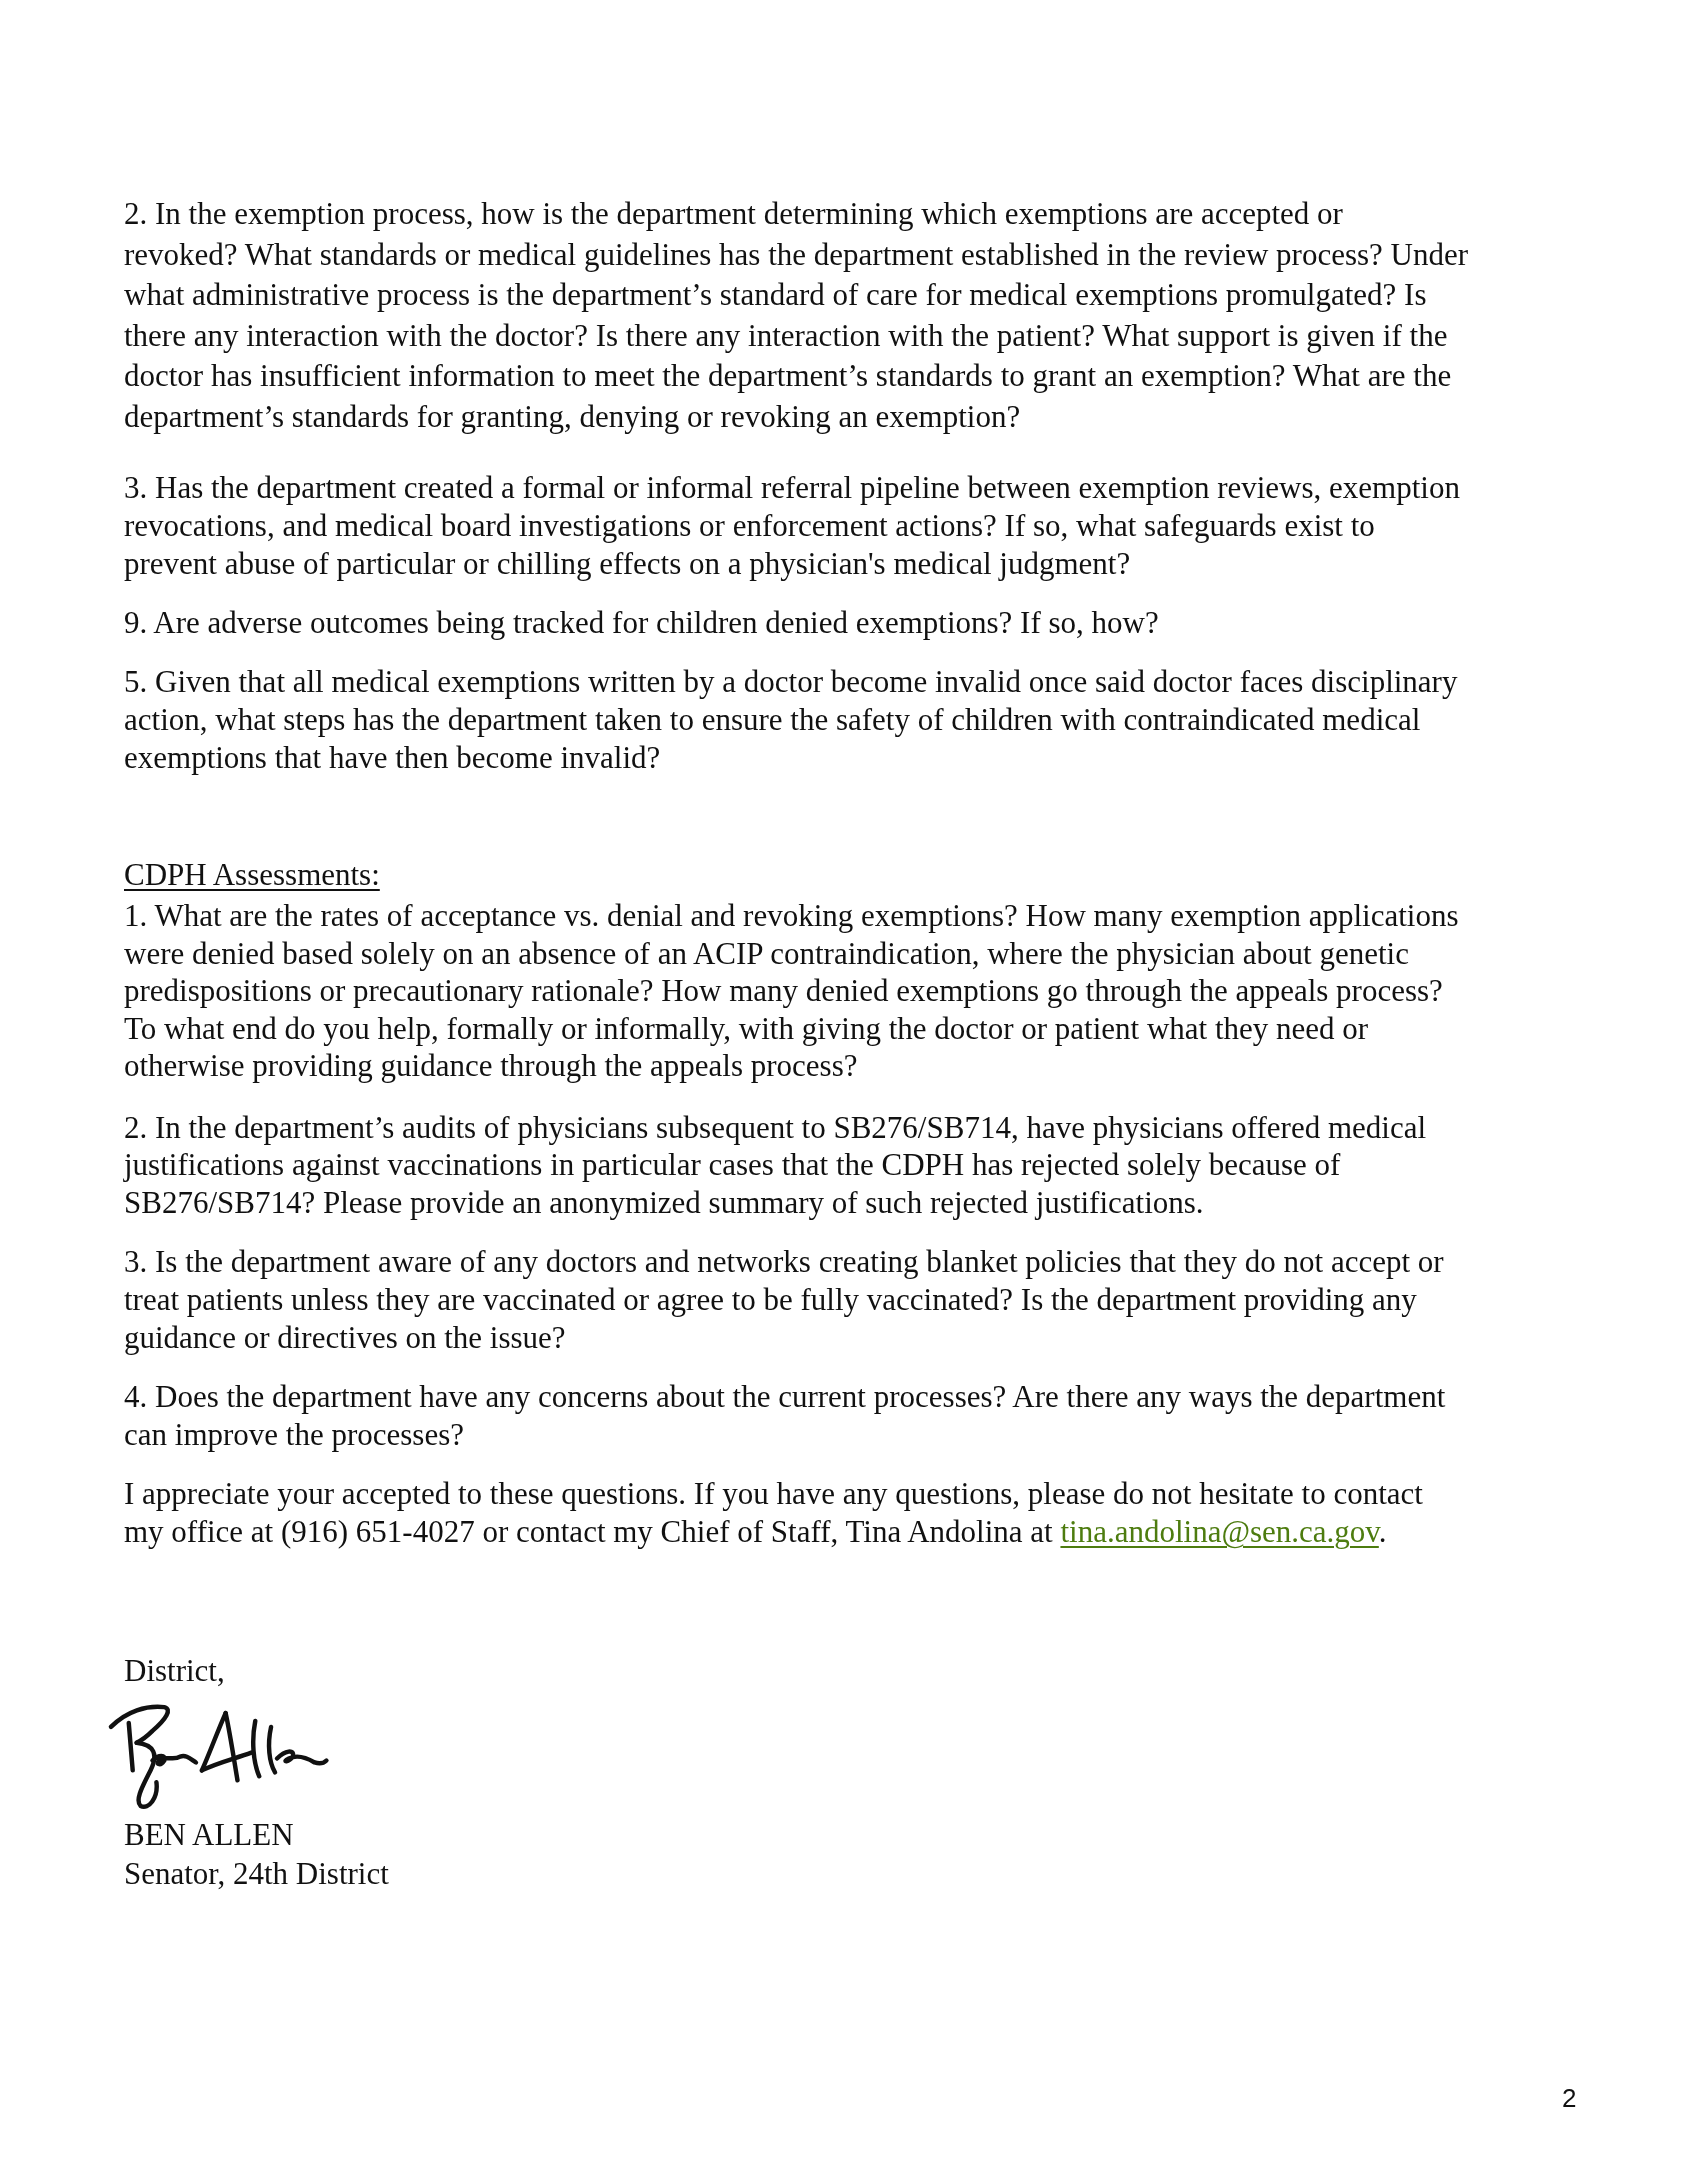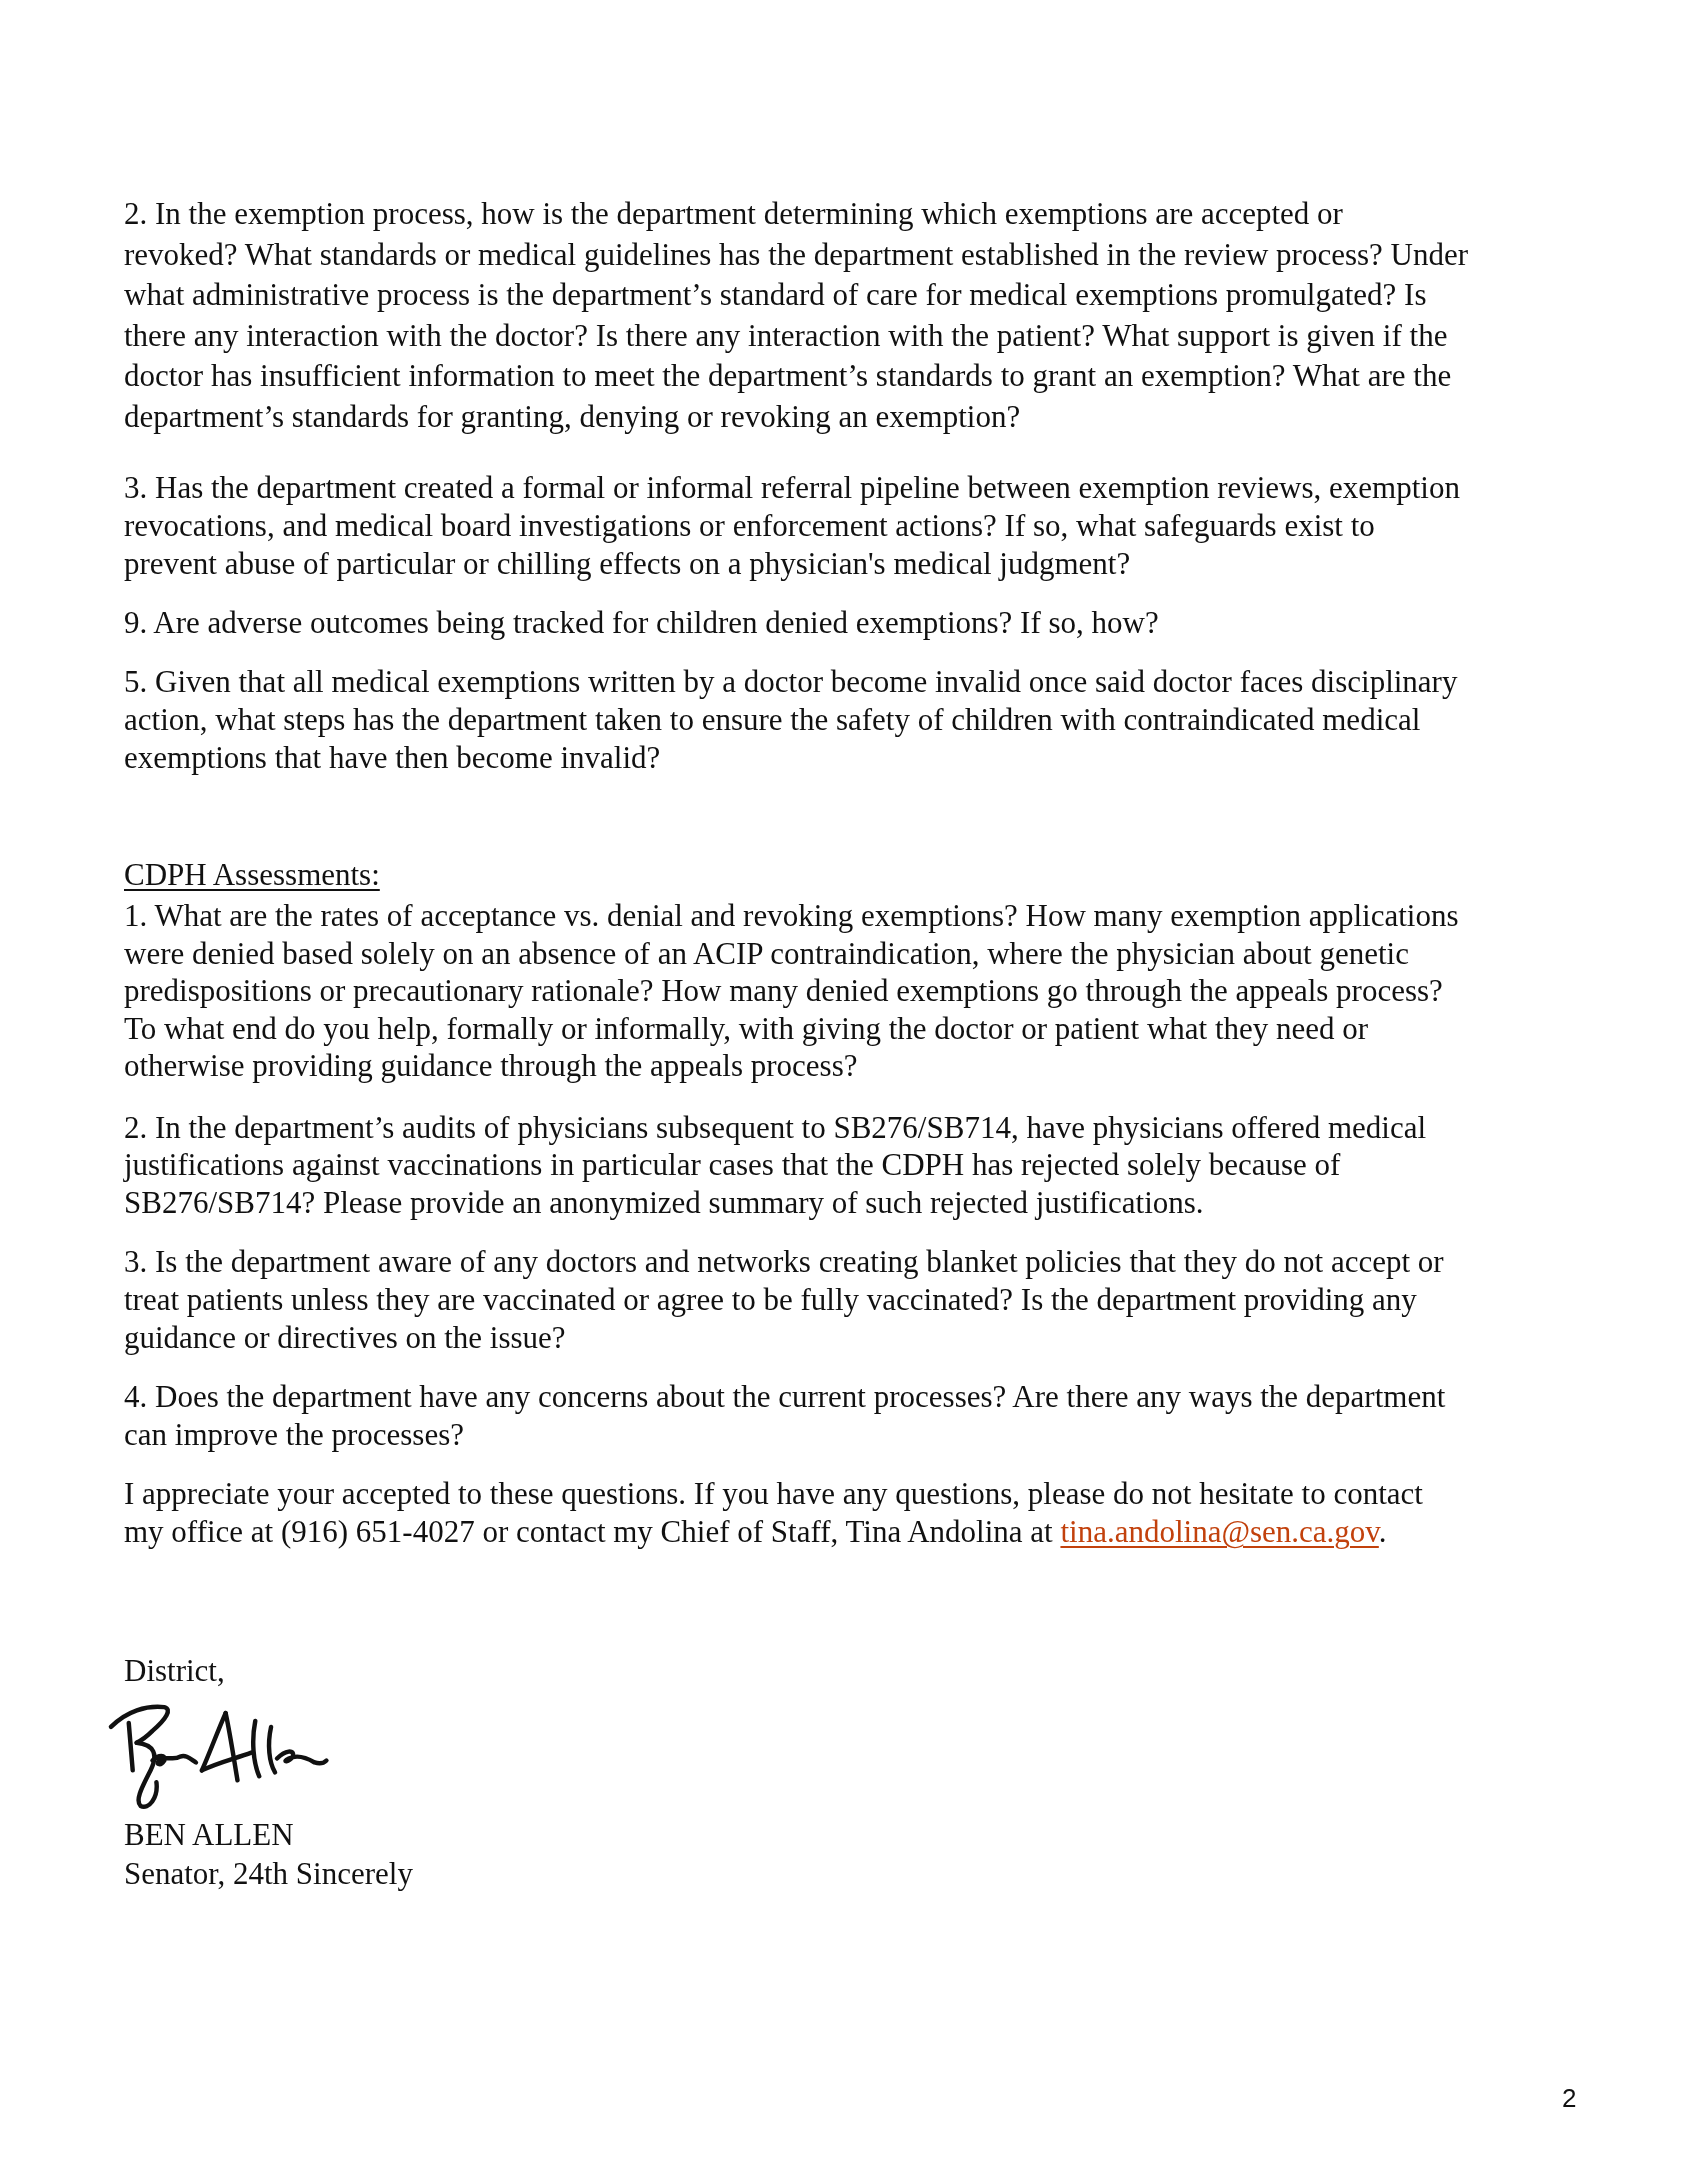--- a/index.html
+++ b/index.html
@@ -5,21 +5,21 @@
   html, body { margin: 0; padding: 0; background: #ffffff; }
   body { width: 1683px; height: 2178px; position: relative; overflow: hidden; }
   .page { position: absolute; left: 0; top: 0; width: 1375px; height: 2178px; background: #fff; }
   .line {
     position: absolute; left: 124px;
     font-family: "Liberation Serif", serif;
     font-size: 31px; line-height: 38px; color: #111;
     white-space: nowrap;
   }
   .heading { text-decoration: underline; text-decoration-thickness: 2px; text-underline-offset: 4px; margin-top: 17px; }
-  .link { color: #c2410c; text-decoration: underline; text-decoration-thickness: 2px; text-underline-offset: 4px; }
+  .link { color: #4d7c0f; text-decoration: underline; text-decoration-thickness: 2px; text-underline-offset: 4px; }
   .pagenum {
     position: absolute; left: 1562px; top: 2083px;
     font-family: "Liberation Sans", sans-serif; font-size: 26px; color: #111;
   }
   .signature { position: absolute; left: 107px; top: 1701px; width: 257px; height: 119px; }
 </style>
 </head>
 <body>
 
 <div class="page">
@@ -99,17 +99,17 @@
       <path d="M96 70 C112 62, 130 58, 146 52"></path>
 
       <path d="M150 20 C146 40, 148 62, 154 76"></path>
       <path d="M166 26 C162 44, 164 62, 170 72"></path>
 
       <path d="M172 58 C180 50, 190 48, 188 56 C184 62, 176 62, 184 58 C192 54, 200 56, 210 62 C216 64, 220 62, 222 60"></path>
     </g>
   </svg>
 
   <div class="line" style="top:1816px">BEN ALLEN</div>
-  <div class="line" style="top:1855px">Senator, 24th Sincerely</div>
+  <div class="line" style="top:1855px">Senator, 24th District</div>
 
   <div class="pagenum">2</div>
 </div>
 
 
 </body></html>

